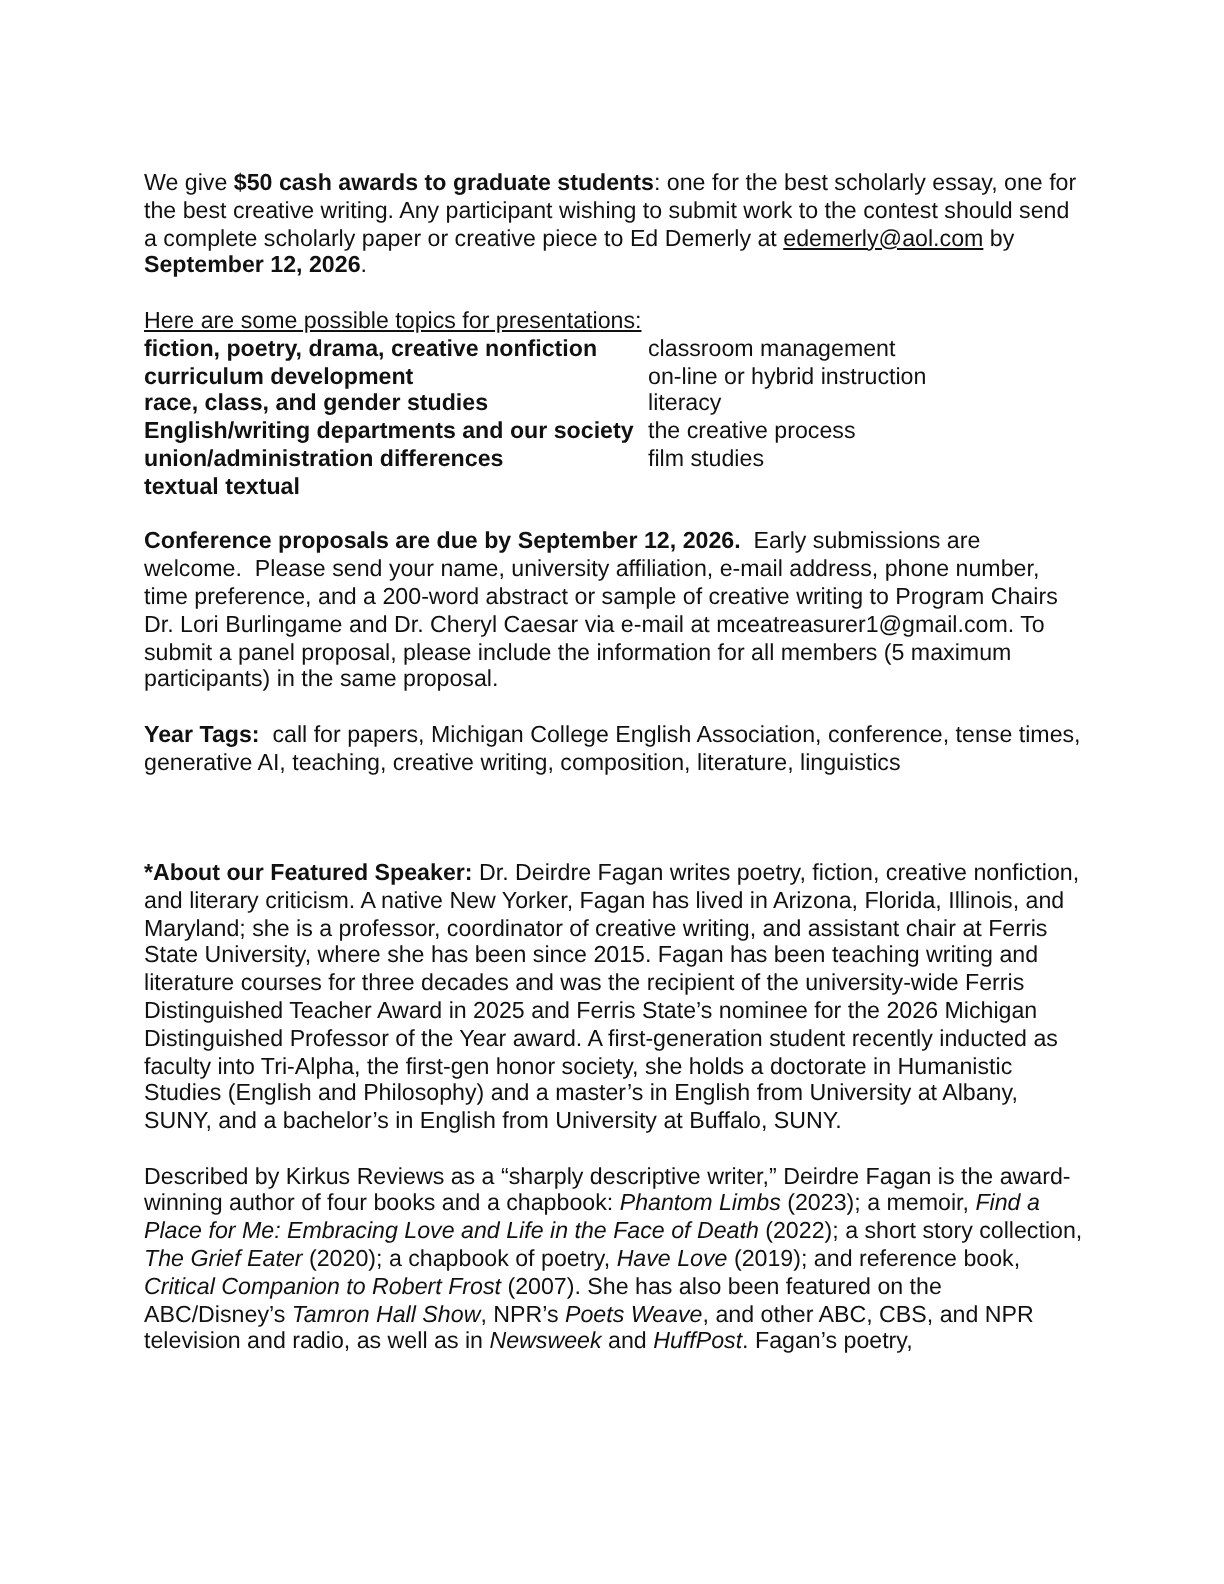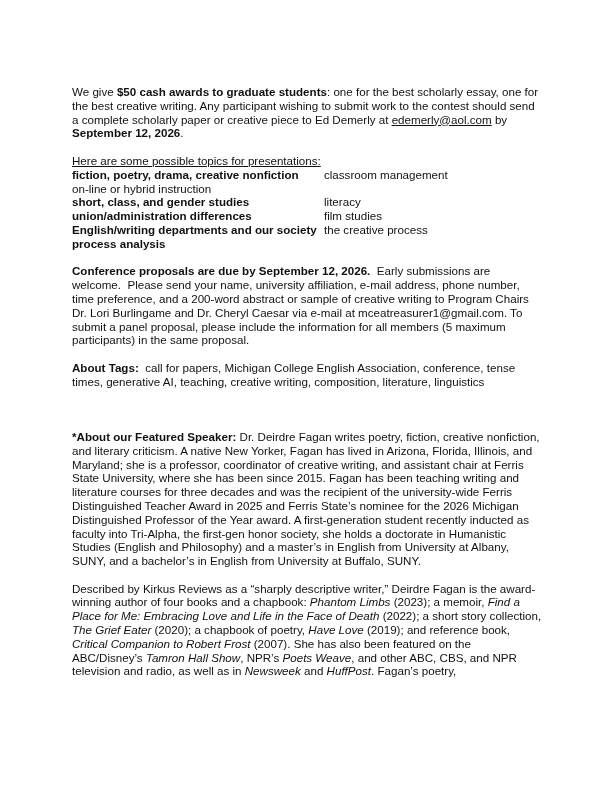--- a/index.html
+++ b/index.html
@@ -66,42 +66,43 @@
 
   <p class="para"><span>We give </span><b>$50 cash awards to graduate students</b><span>: one for the best scholarly essay, one for the best creative writing. Any participant wishing to submit work to the contest should send a complete scholarly paper or creative piece to Ed Demerly at </span><a class="link">edemerly@aol.com</a><span> by </span><b>September 12, 2026</b><span>.</span></p>
 
   <p class="topics-intro">Here are some possible topics for presentations:</p>
   <div class="topics para">
     <div class="topic-row">
       <span class="topic-left">fiction, poetry, drama, creative nonfiction</span>
       <span class="topic-right">classroom management</span>
     </div>
     <div class="topic-row">
+      <span class="topic-left">curriculum development</span>
       <span class="topic-right">on-line or hybrid instruction</span>
     </div>
     <div class="topic-row">
-      <span class="topic-left">short, class, and gender studies</span>
+      <span class="topic-left">race, class, and gender studies</span>
       <span class="topic-right">literacy</span>
+    </div>
+    <div class="topic-row">
+      <span class="topic-left">English/writing departments and our society</span>
+      <span class="topic-right">the creative process</span>
     </div>
     <div class="topic-row">
       <span class="topic-left">union/administration differences</span>
       <span class="topic-right">film studies</span>
     </div>
     <div class="topic-row">
-      <span class="topic-left">English/writing departments and our society</span>
-      <span class="topic-right">the creative process</span>
-    </div>
-    <div class="topic-row">
-      <span class="topic-left">process analysis</span>
+      <span class="topic-left">textual textual</span>
     </div>
   </div>
 
   <p class="para"><b>Conference proposals are due by September 12, 2026.</b><span style="white-space:pre-wrap">  Early submissions are welcome.  Please send your name, university affiliation, e-mail address, phone number, time preference, and a 200-word abstract or sample of creative writing to Program Chairs Dr. Lori Burlingame and Dr. Cheryl Caesar via e-mail at mceatreasurer1@gmail.com. To submit a panel proposal, please include the information for all members (5 maximum participants) in the same proposal.</span></p>
 
-  <p class="para"><b>About Tags:</b><span style="white-space:pre-wrap">  call for papers, Michigan College English Association, conference, tense times, generative AI, teaching, creative writing, composition, literature, linguistics</span></p>
+  <p class="para"><b>Year Tags:</b><span style="white-space:pre-wrap">  call for papers, Michigan College English Association, conference, tense times, generative AI, teaching, creative writing, composition, literature, linguistics</span></p>
 
   <div class="gap-lg"></div>
 
   <p class="para"><b>*About our Featured Speaker:</b><span> Dr. Deirdre Fagan writes poetry, fiction, creative nonfiction, and literary criticism. A native New Yorker, Fagan has lived in Arizona, Florida, Illinois, and Maryland; she is a professor, coordinator of creative writing, and assistant chair at Ferris State University, where she has been since 2015. Fagan has been teaching writing and literature courses for three decades and was the recipient of the university-wide Ferris Distinguished Teacher Award in 2025 and Ferris State’s nominee for the 2026 Michigan Distinguished Professor of the Year award. A first-generation student recently inducted as faculty into Tri-Alpha, the first-gen honor society, she holds a doctorate in Humanistic Studies (English and Philosophy) and a master’s in English from University at Albany, SUNY, and a bachelor’s in English from University at Buffalo, SUNY.</span></p>
 
   <p class="para"><span>Described by Kirkus Reviews as a “sharply descriptive writer,” Deirdre Fagan is the award-winning author of four books and a chapbook: </span><i>Phantom Limbs</i><span> (2023); a memoir, </span><i>Find a Place for Me: Embracing Love and Life in the Face of Death</i><span> (2022); a short story collection, </span><i>The Grief Eater</i><span> (2020); a chapbook of poetry, </span><i>Have Love</i><span> (2019); and reference book, </span><i>Critical Companion to Robert Frost</i><span> (2007). She has also been featured on the ABC/Disney’s </span><i>Tamron Hall Show</i><span>, NPR’s </span><i>Poets Weave</i><span>, and other ABC, CBS, and NPR television and radio, as well as in </span><i>Newsweek</i><span> and </span><i>HuffPost</i><span>. Fagan’s poetry,</span></p>
 
 </div>
 
 </body></html>

